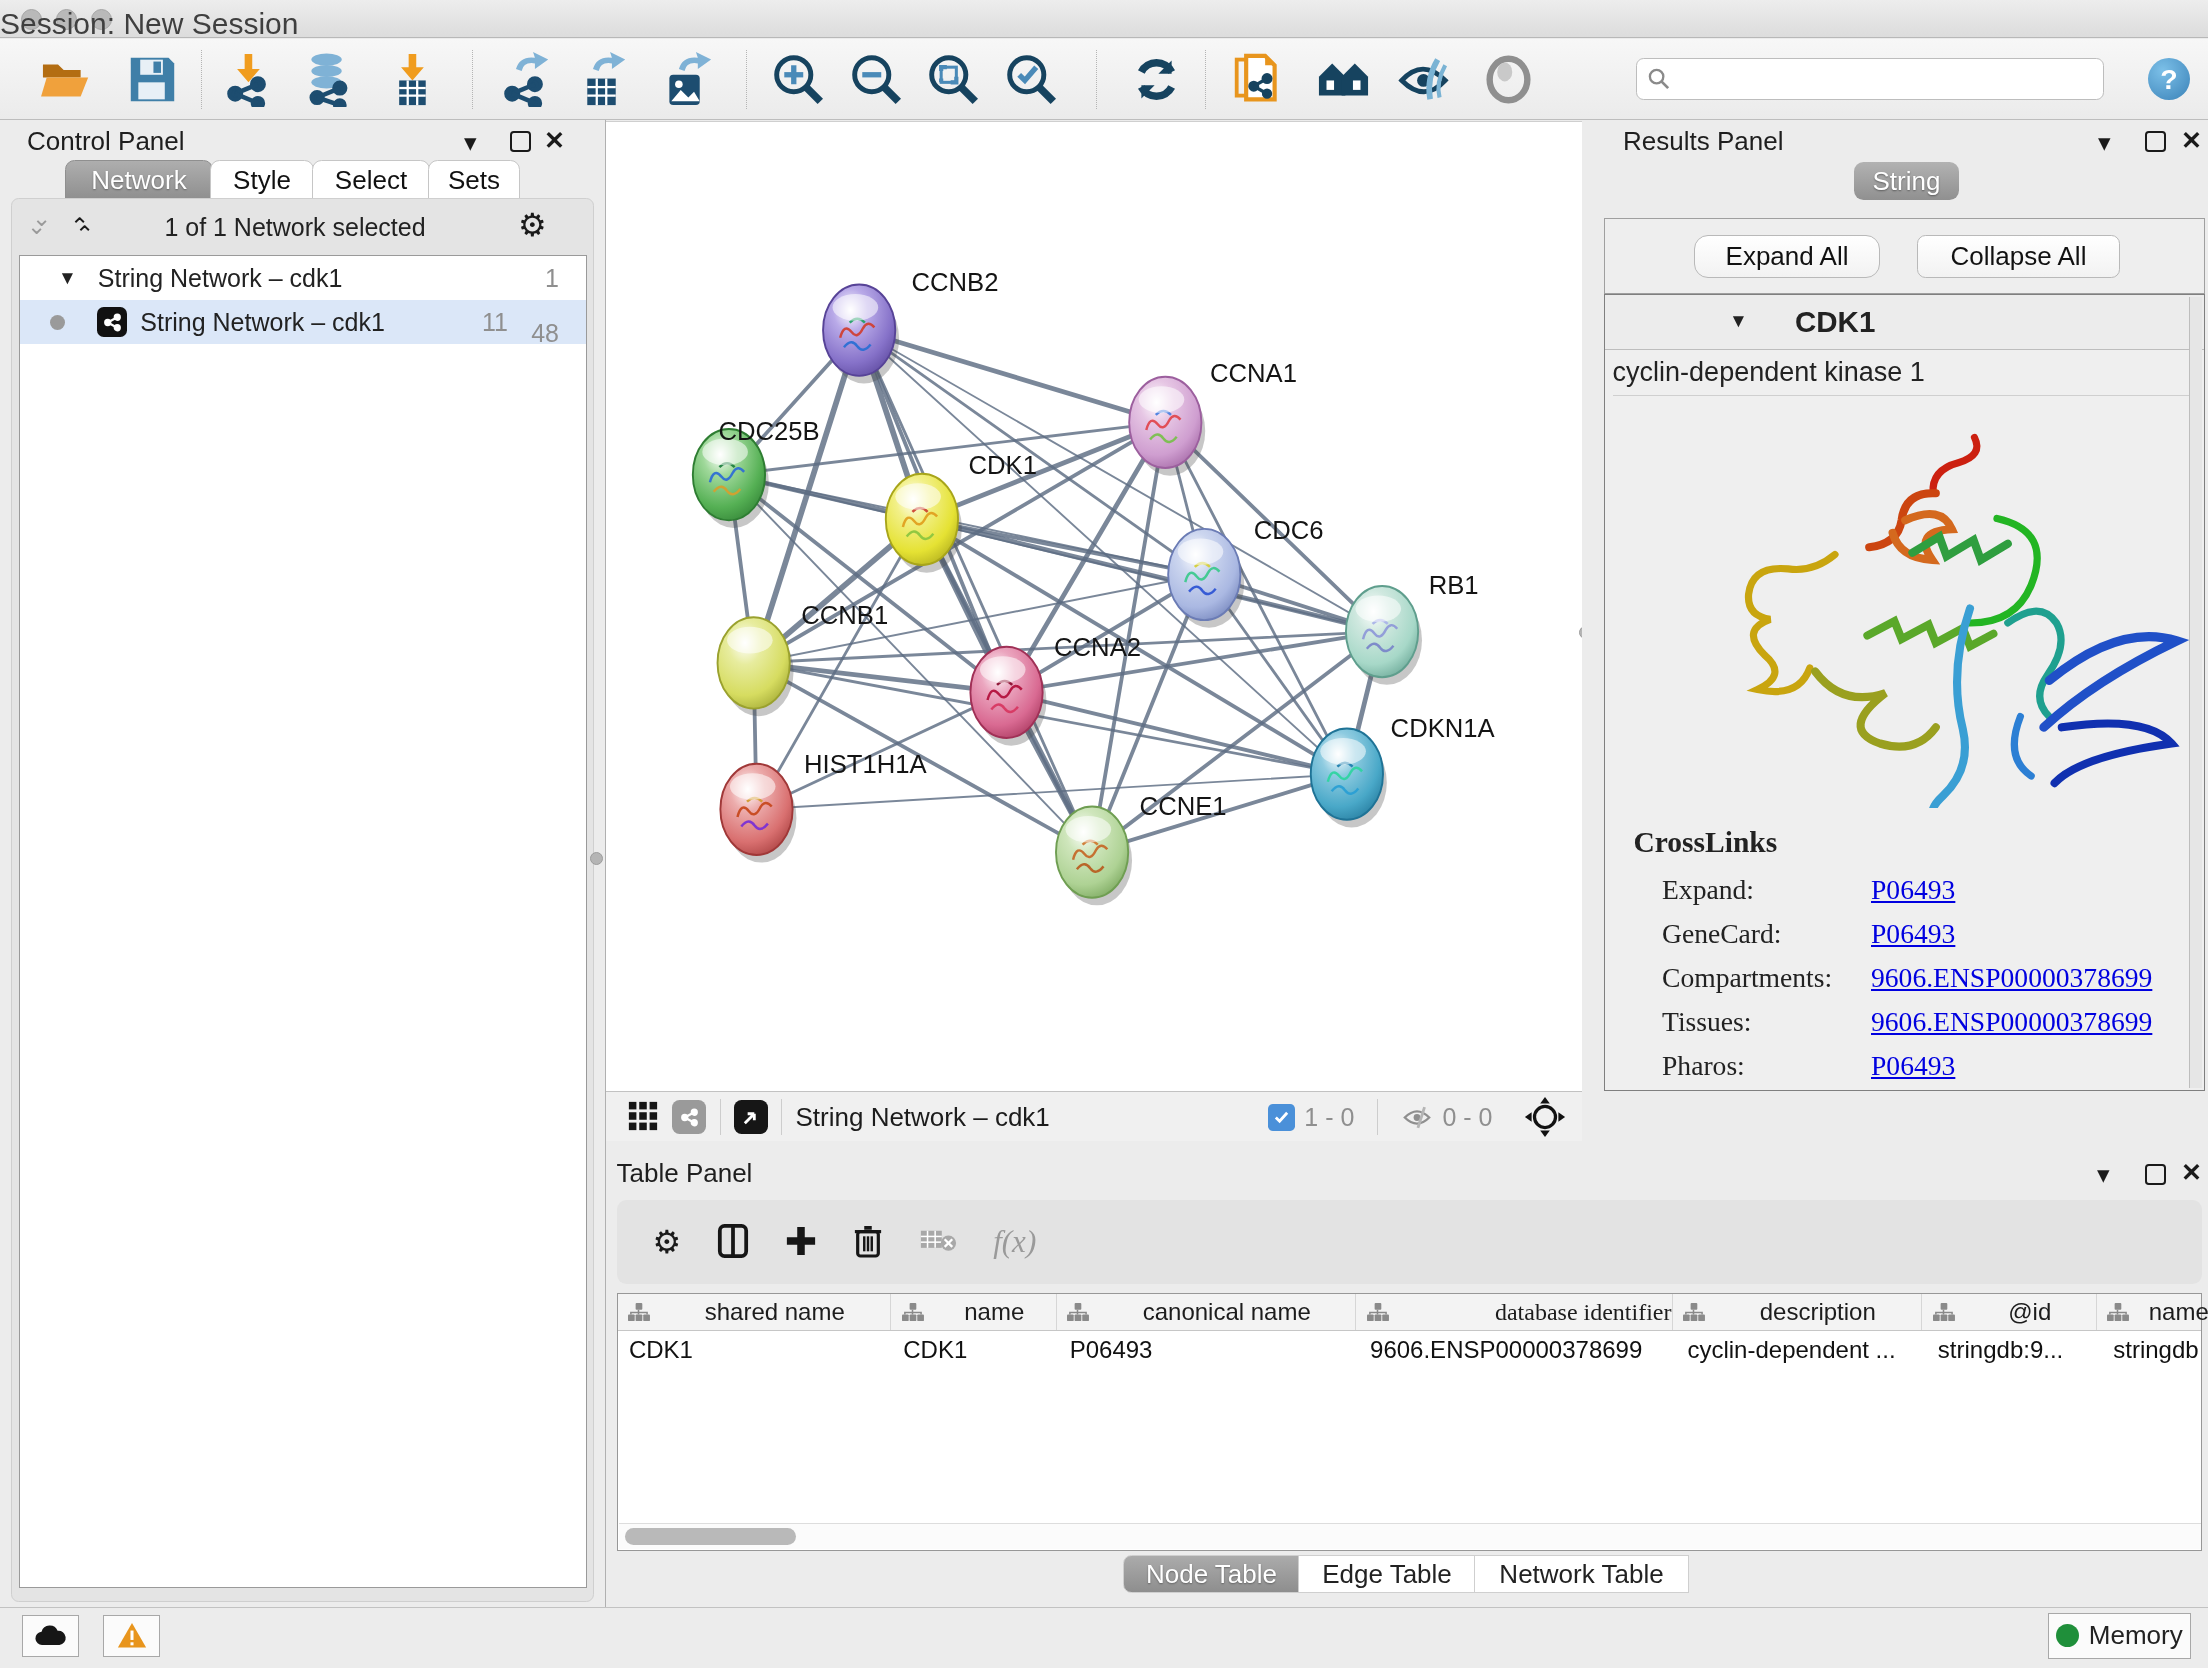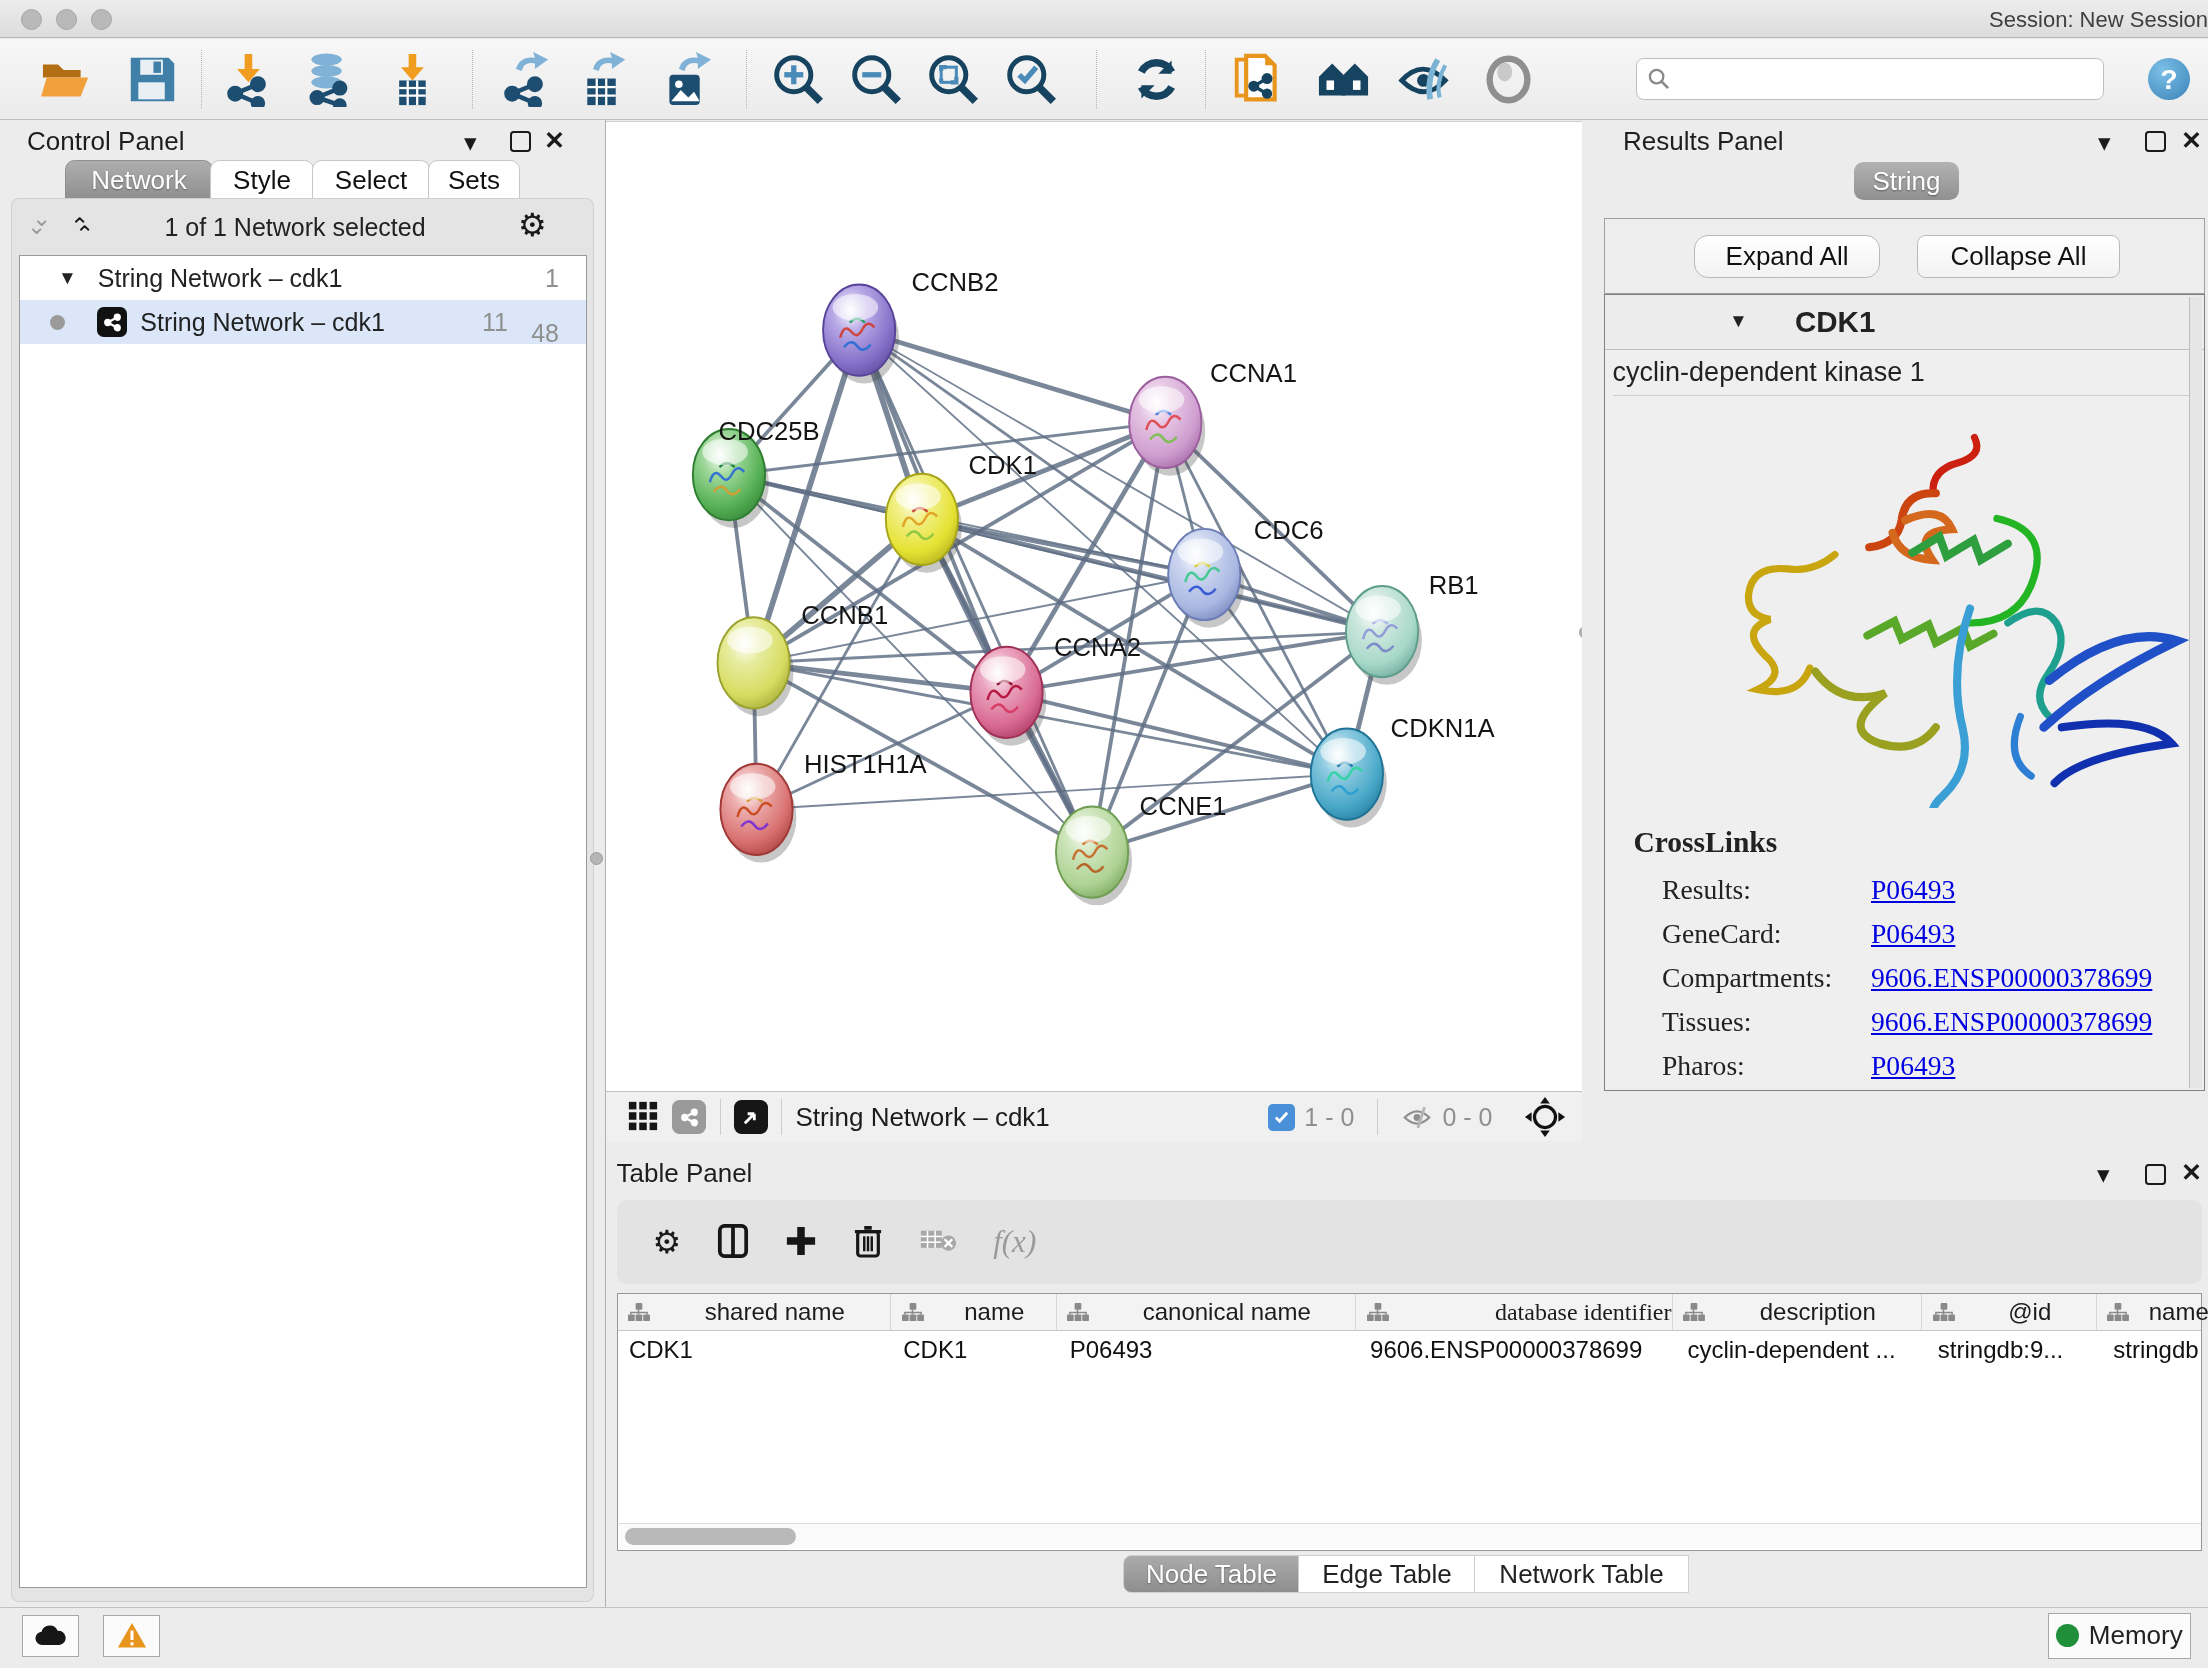--- a/index.html
+++ b/index.html
@@ -2,21 +2,21 @@
 <html style="font-size:15px"><head>
 <meta charset="utf-8">
 <style>
   html,body{margin:0;padding:0;background:#d8d8d8;}
   body{width:2208px;height:1668px;overflow:hidden;font-family:"Liberation Sans",sans-serif;color:#222;}
   .r{position:absolute;box-sizing:border-box;}
   .window{position:absolute;left:0;top:0;width:2208px;height:1668px;background:#ececec;overflow:hidden;}
 
   .titlebar{left:0;top:0;width:2208px;height:38px;background:linear-gradient(#ededed,#dcdcdc);border-bottom:1px solid #b8b8b8;}
   .tl{width:21px;height:21px;border-radius:50%;background:#b9b9b9;border:1px solid #a5a5a5;top:8.6px;}
-  .title{width:100%;text-align:right;top:6.7px;font-size:22px;color:#3f3f3f;}
+  .title{width:100%;text-align:left;top:6.7px;font-size:30px;color:#3f3f3f;}
 
   .toolbar{left:0;top:39px;width:2208px;height:81px;background:linear-gradient(#f7f7f7,#ebebeb);border-bottom:1px solid #bdbdbd;}
   .sep{width:0;border-left:1.9px dotted #b4b4b4;top:11.4px;height:59px;}
   .tbi{width:61px;height:61px;top:9.5px;display:flex;align-items:center;justify-content:center;}
   .search{left:1636px;top:19px;width:468px;height:42px;background:#fff;border:1px solid #bdbdbd;border-radius:7.6px;display:flex;align-items:center;padding-left:9.5px;}
   .search input{border:none;outline:none;font-size:23px;width:409px;background:transparent;font-family:"Liberation Sans",sans-serif;}
 
   .panel-title{font-size:26px;color:#1e1e1e;}
   .wc{font-size:25px;color:#1a1a1a;}
 
@@ -617,21 +617,21 @@
           <path d="M300 220 q-24 70 -8 134 q10 44 -22 74 q-28 26 10 34" stroke="#3a9fd4" stroke-width="9"></path>
           <path d="M356 340 q-18 46 12 66" stroke="#2c7fd4" stroke-width="8"></path>
           <path d="M388 300 q78 -64 142 -44 q-92 44 -148 96" stroke="#2050c8" stroke-width="10"></path>
           <path d="M402 352 q94 -14 122 18 q-102 14 -130 44" stroke="#1030b0" stroke-width="9"></path>
         </g>
       </svg>
 
       <div class="serif r" style="left:28.5px;top:531px;font-size:29.5px;font-weight:bold;">CrossLinks</div>
       <div id="crosslinks" class="r" style="left:57px;top:573px;width:514px;">
           <div class="serif" style="display: flex; height: 44px; align-items: center; font-size: 27.6px;">
-            <span style="width: 209px;">Results:</span>
+            <span style="width: 209px;">Expand:</span>
             <span class="xlink">P06493</span>
           </div>
           <div class="serif" style="display: flex; height: 44px; align-items: center; font-size: 27.6px;">
             <span style="width: 209px;">GeneCard:</span>
             <span class="xlink">P06493</span>
           </div>
           <div class="serif" style="display: flex; height: 44px; align-items: center; font-size: 27.6px;">
             <span style="width: 209px;">Compartments:</span>
             <span class="xlink">9606.ENSP00000378699</span>
           </div>

